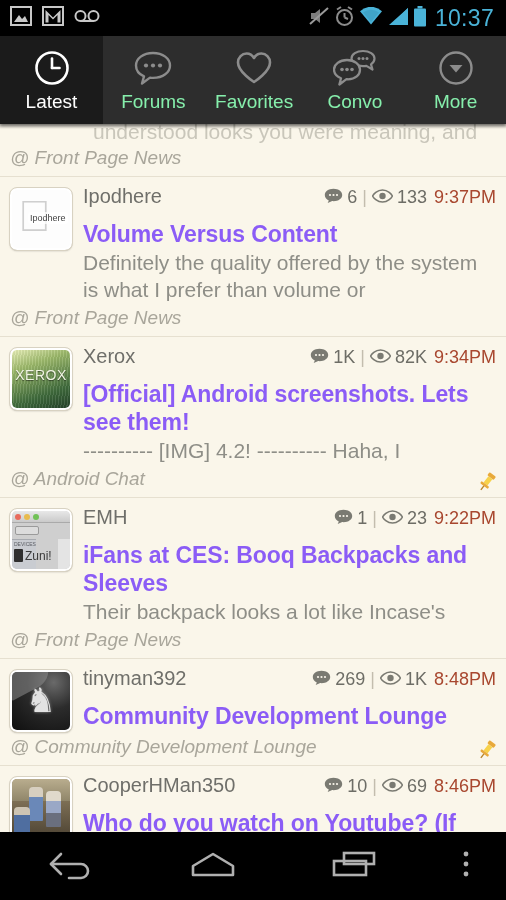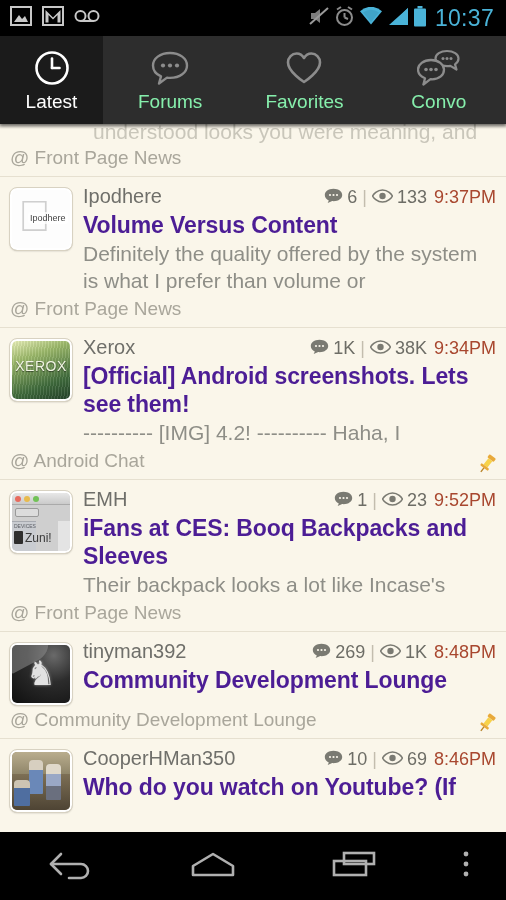--- a/index.html
+++ b/index.html
@@ -49,24 +49,24 @@
   }
   .pbody { flex:1; min-width:0; padding-top:1px; }
   .phead { display:flex; align-items:flex-start; }
   .pauthor { font-size:20px; color:#6f6f6a; line-height:25px; flex:1; min-width:0;
              overflow:hidden; white-space:nowrap; text-overflow:ellipsis; padding-right:6px; }
   .pmeta { display:flex; align-items:center; gap:4px; font-size:18px; color:#7a7a72;
            white-space:nowrap; line-height:25px; padding-top:1px; }
   .pmeta .num { color:#6d6d66; }
   .pmeta .sep { color:#c3bdae; margin:0 1px; }
   .ptime { color:#a8472f; margin-left:3px; }
-  .ptitle { font-size:23px; font-weight:bold; color:#4c1d95; line-height:28px; margin-top:1px;
+  .ptitle { font-size:23px; font-weight:bold; color:#8b5cf6; line-height:28px; margin-top:10px;
             letter-spacing:-0.1px; }
   .psnippet { font-size:21px; color:#8e8e87; line-height:27px; margin-top:1px; }
-  .pforum { font-size:19px; color:#a9a69b; line-height:25px;
+  .pforum { font-size:19px; color:#a9a69b; font-style:italic; line-height:25px;
             padding:2px 0 6px 0; }
   .pin { position:absolute; right:8px; bottom:4px; width:22px; height:22px; }
 
   
   .post.partial { padding-top:0; }
   .partial-line { font-size:21px; color:#c9c6ba; line-height:22px; height:22px;
                   overflow:hidden; padding-left:83px; margin-top:-3px; }
 
   
   .av-apple { position:absolute; inset:0; background:#fdfdfd; }
@@ -230,20 +230,29 @@
             <circle cx="34" cy="10.5" r="1.5" fill="#8c8c8c"></circle>
             <path d="M14 12 C6.5 12 1 16.3 1 21.5 C1 25.3 3.8 28.6 8 30.2 L6.4 36.5 L13.5 31.1 C14.3 31.2 15.1 31.3 14.8 31.3 C22.5 31.3 27 27 27 21.5 C27 16.3 21.5 12 14 12 Z" fill="#2d2d2d" stroke="#8c8c8c" stroke-width="2.3" stroke-linejoin="round"></path>
             <circle cx="9" cy="21.5" r="1.8" fill="#8c8c8c"></circle>
             <circle cx="14" cy="21.5" r="1.8" fill="#8c8c8c"></circle>
             <circle cx="19" cy="21.5" r="1.8" fill="#8c8c8c"></circle>
           </svg>
       </span>
       <span class="tlabel">Convo</span>
     </div>
 
+    <div class="tab">
+      <span class="tabicon">
+        <svg width="40" height="40" viewBox="0 0 40 40">
+            <circle cx="20" cy="20" r="15.5" fill="none" stroke="#8c8c8c" stroke-width="2.4"></circle>
+            <path d="M13.5 17 L20 24.5 L26.5 17 Z" fill="#8c8c8c"></path>
+          </svg>
+      </span>
+      <span class="tlabel">More</span>
+    </div>
   </div>
 
   <div class="shadowtop"></div>
 
   <div class="list">
 
     <div class="post partial">
       <div class="partial-line">understood looks you were meaning, and</div>
       <div class="pforum">@ Front Page News</div>
     </div>
@@ -307,21 +316,21 @@
                   </svg>
               </span>
               <span class="num">1K</span>
               <span class="sep">|</span>
               <span>
                 <svg width="21" height="14" viewBox="0 0 21 14">
                     <path d="M10.5 1 C5 1 1.4 5.3 0.6 7 C1.4 8.7 5 13 10.5 13 C16 13 19.6 8.7 20.4 7 C19.6 5.3 16 1 10.5 1 Z" fill="none" stroke="#7a7a72" stroke-width="1.6"></path>
                     <circle cx="10.5" cy="7" r="3.2" fill="#7a7a72"></circle>
                   </svg>
               </span>
-              <span class="num">38K</span>
+              <span class="num">82K</span>
               <span class="ptime">9:34PM</span>
             </div>
           </div>
           <div class="ptitle">[Official] Android screenshots. Lets see them!</div>
           <div class="psnippet">---------- [IMG] 4.2! ----------   Haha, I</div>
         </div>
       </div>
       <div class="pforum">@ Android Chat</div>
       <span class="pin">
         <svg width="22" height="22" viewBox="0 0 22 22">
@@ -366,21 +375,21 @@
               </span>
               <span class="num">1</span>
               <span class="sep">|</span>
               <span>
                 <svg width="21" height="14" viewBox="0 0 21 14">
                     <path d="M10.5 1 C5 1 1.4 5.3 0.6 7 C1.4 8.7 5 13 10.5 13 C16 13 19.6 8.7 20.4 7 C19.6 5.3 16 1 10.5 1 Z" fill="none" stroke="#7a7a72" stroke-width="1.6"></path>
                     <circle cx="10.5" cy="7" r="3.2" fill="#7a7a72"></circle>
                   </svg>
               </span>
               <span class="num">23</span>
-              <span class="ptime">9:52PM</span>
+              <span class="ptime">9:22PM</span>
             </div>
           </div>
           <div class="ptitle">iFans at CES: Booq Backpacks and Sleeves</div>
           <div class="psnippet">Their backpack looks a lot like Incase's</div>
         </div>
       </div>
       <div class="pforum">@ Front Page News</div>
     </div>
 
     <div class="post">

